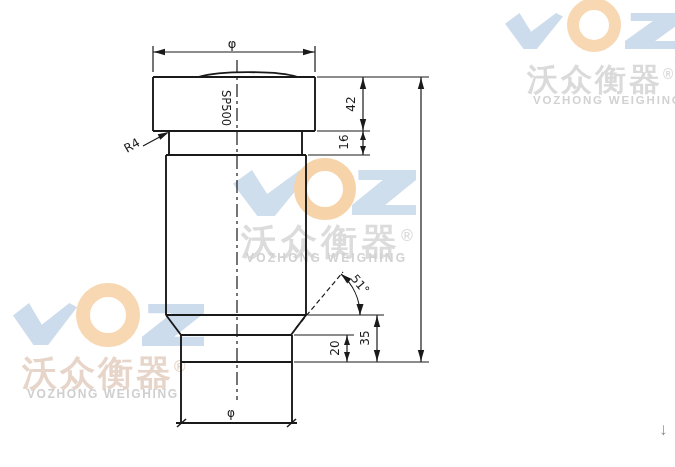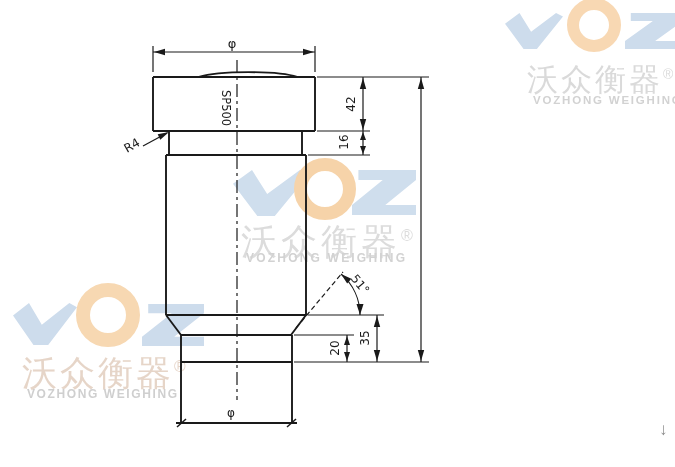--- a/index.html
+++ b/index.html
@@ -5,21 +5,21 @@
   html,body{margin:0;padding:0;background:#ffffff;}
   .canvas{
     position:relative;width:675px;height:467px;background:#ffffff;
     overflow:hidden;font-family:"Liberation Sans",sans-serif;
   }
   
   .wm{position:absolute;pointer-events:none;}
   .voz-v{clip-path:polygon(0 30%,25% 0,45% 52%,88% 0,100% 10%,55% 100%,32% 100%);}
   .voz-z{clip-path:polygon(10% 0,100% 0,100% 22%,52% 78%,100% 78%,100% 100%,0 100%,0 78%,48% 22%,10% 22%);}
   .voz-o{border-radius:50%;box-sizing:border-box;background:transparent;}
-  .wm-cn{font-weight:normal;white-space:nowrap;}
+  .wm-cn{font-weight:bold;white-space:nowrap;}
   .wm-cn sup{font-size:45%;vertical-align:super;}
   .wm-en{font-weight:bold;white-space:nowrap;}
   
   svg{position:absolute;left:0;top:0;}
   svg text{font-family:"DejaVu Sans","Liberation Sans",sans-serif;fill:#1a1a1a;}
   
   .scroll-arrow{position:absolute;left:659px;top:421px;color:#8c8c8c;font-size:17px;line-height:1;cursor:pointer;}
 </style>
 </head>
 <body>

